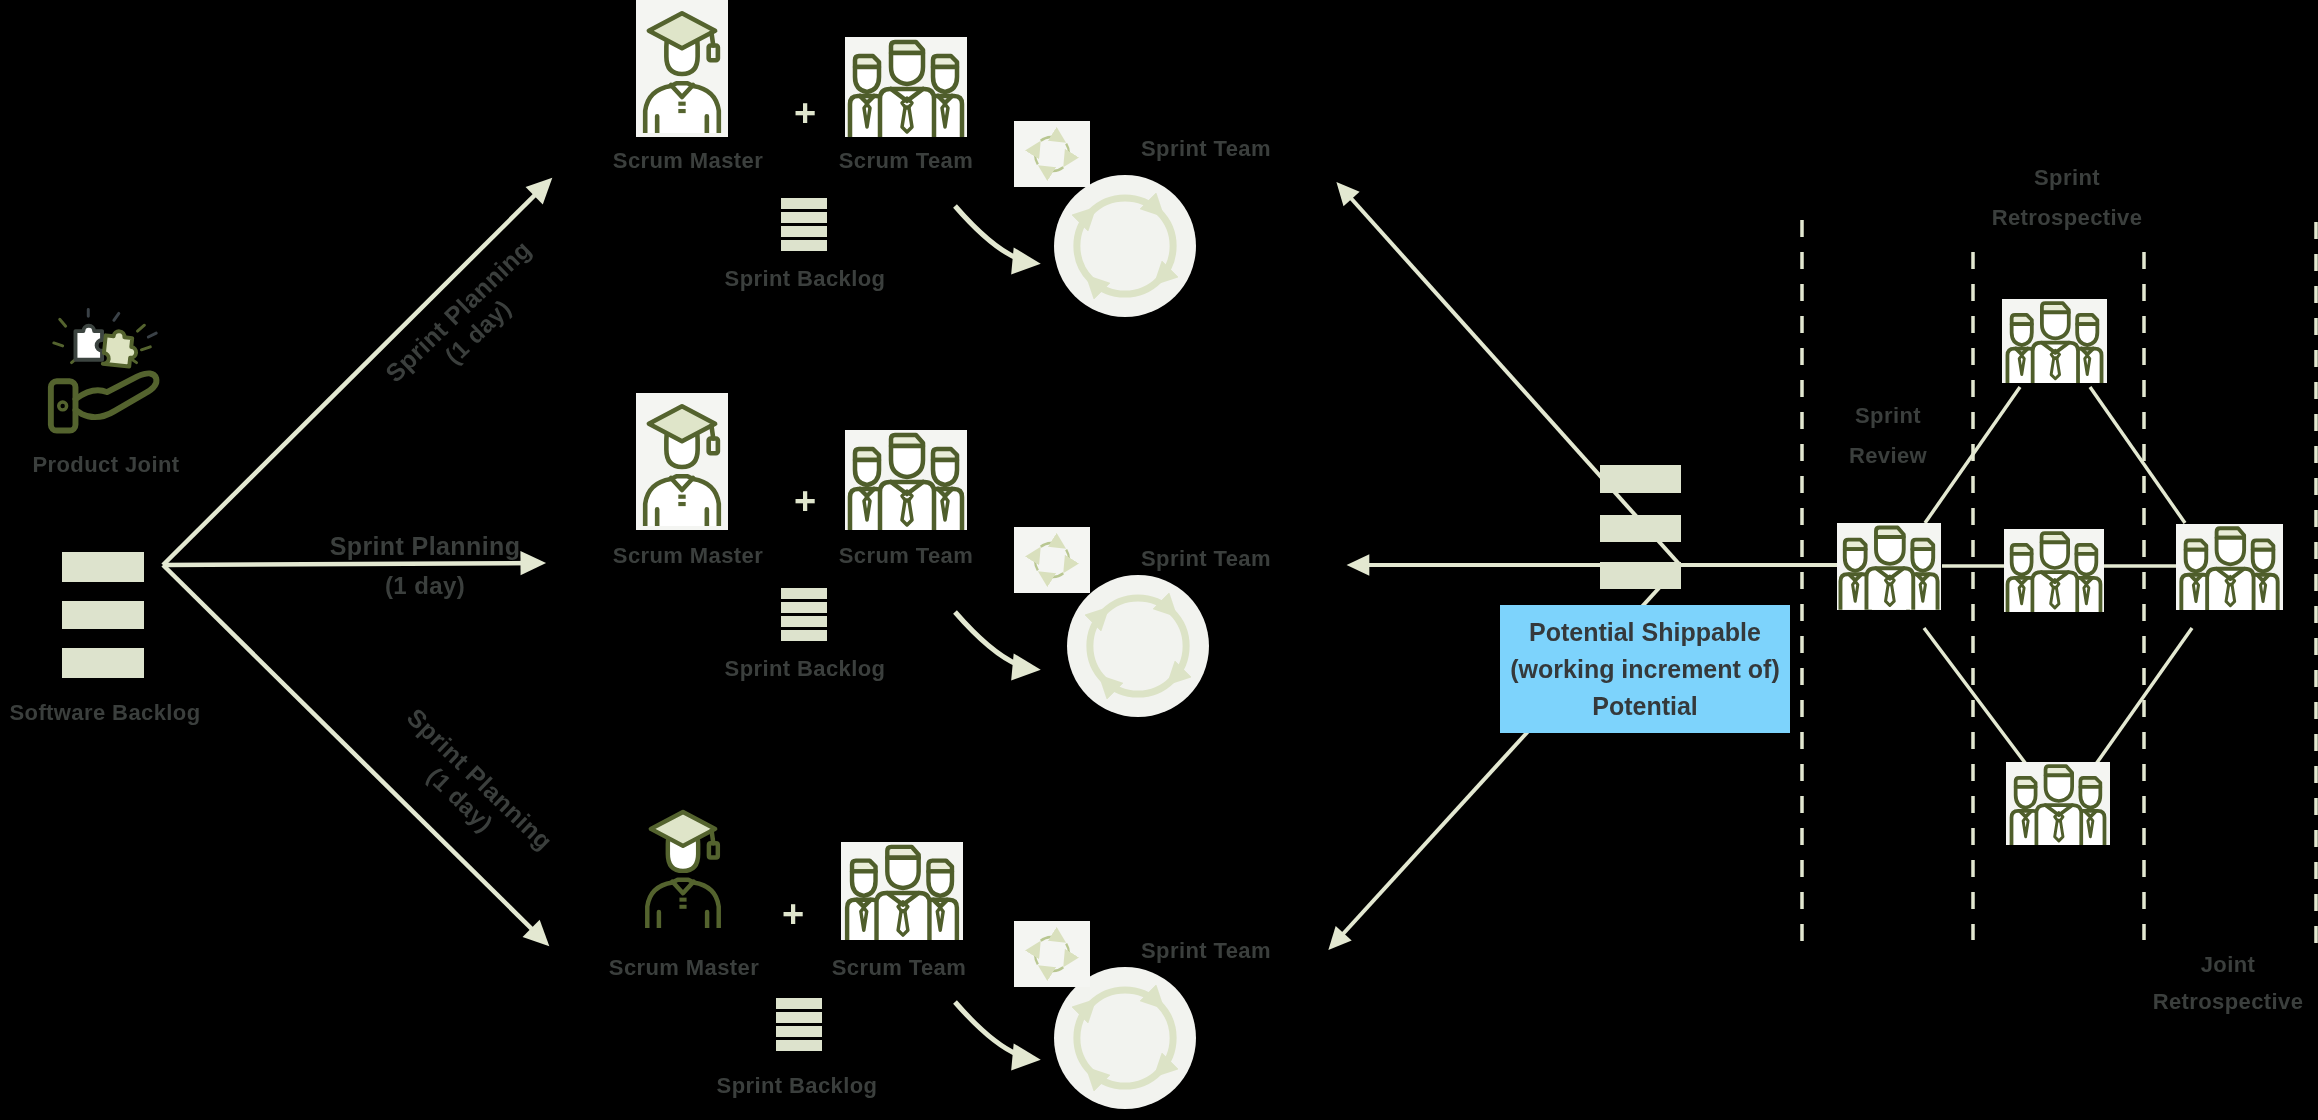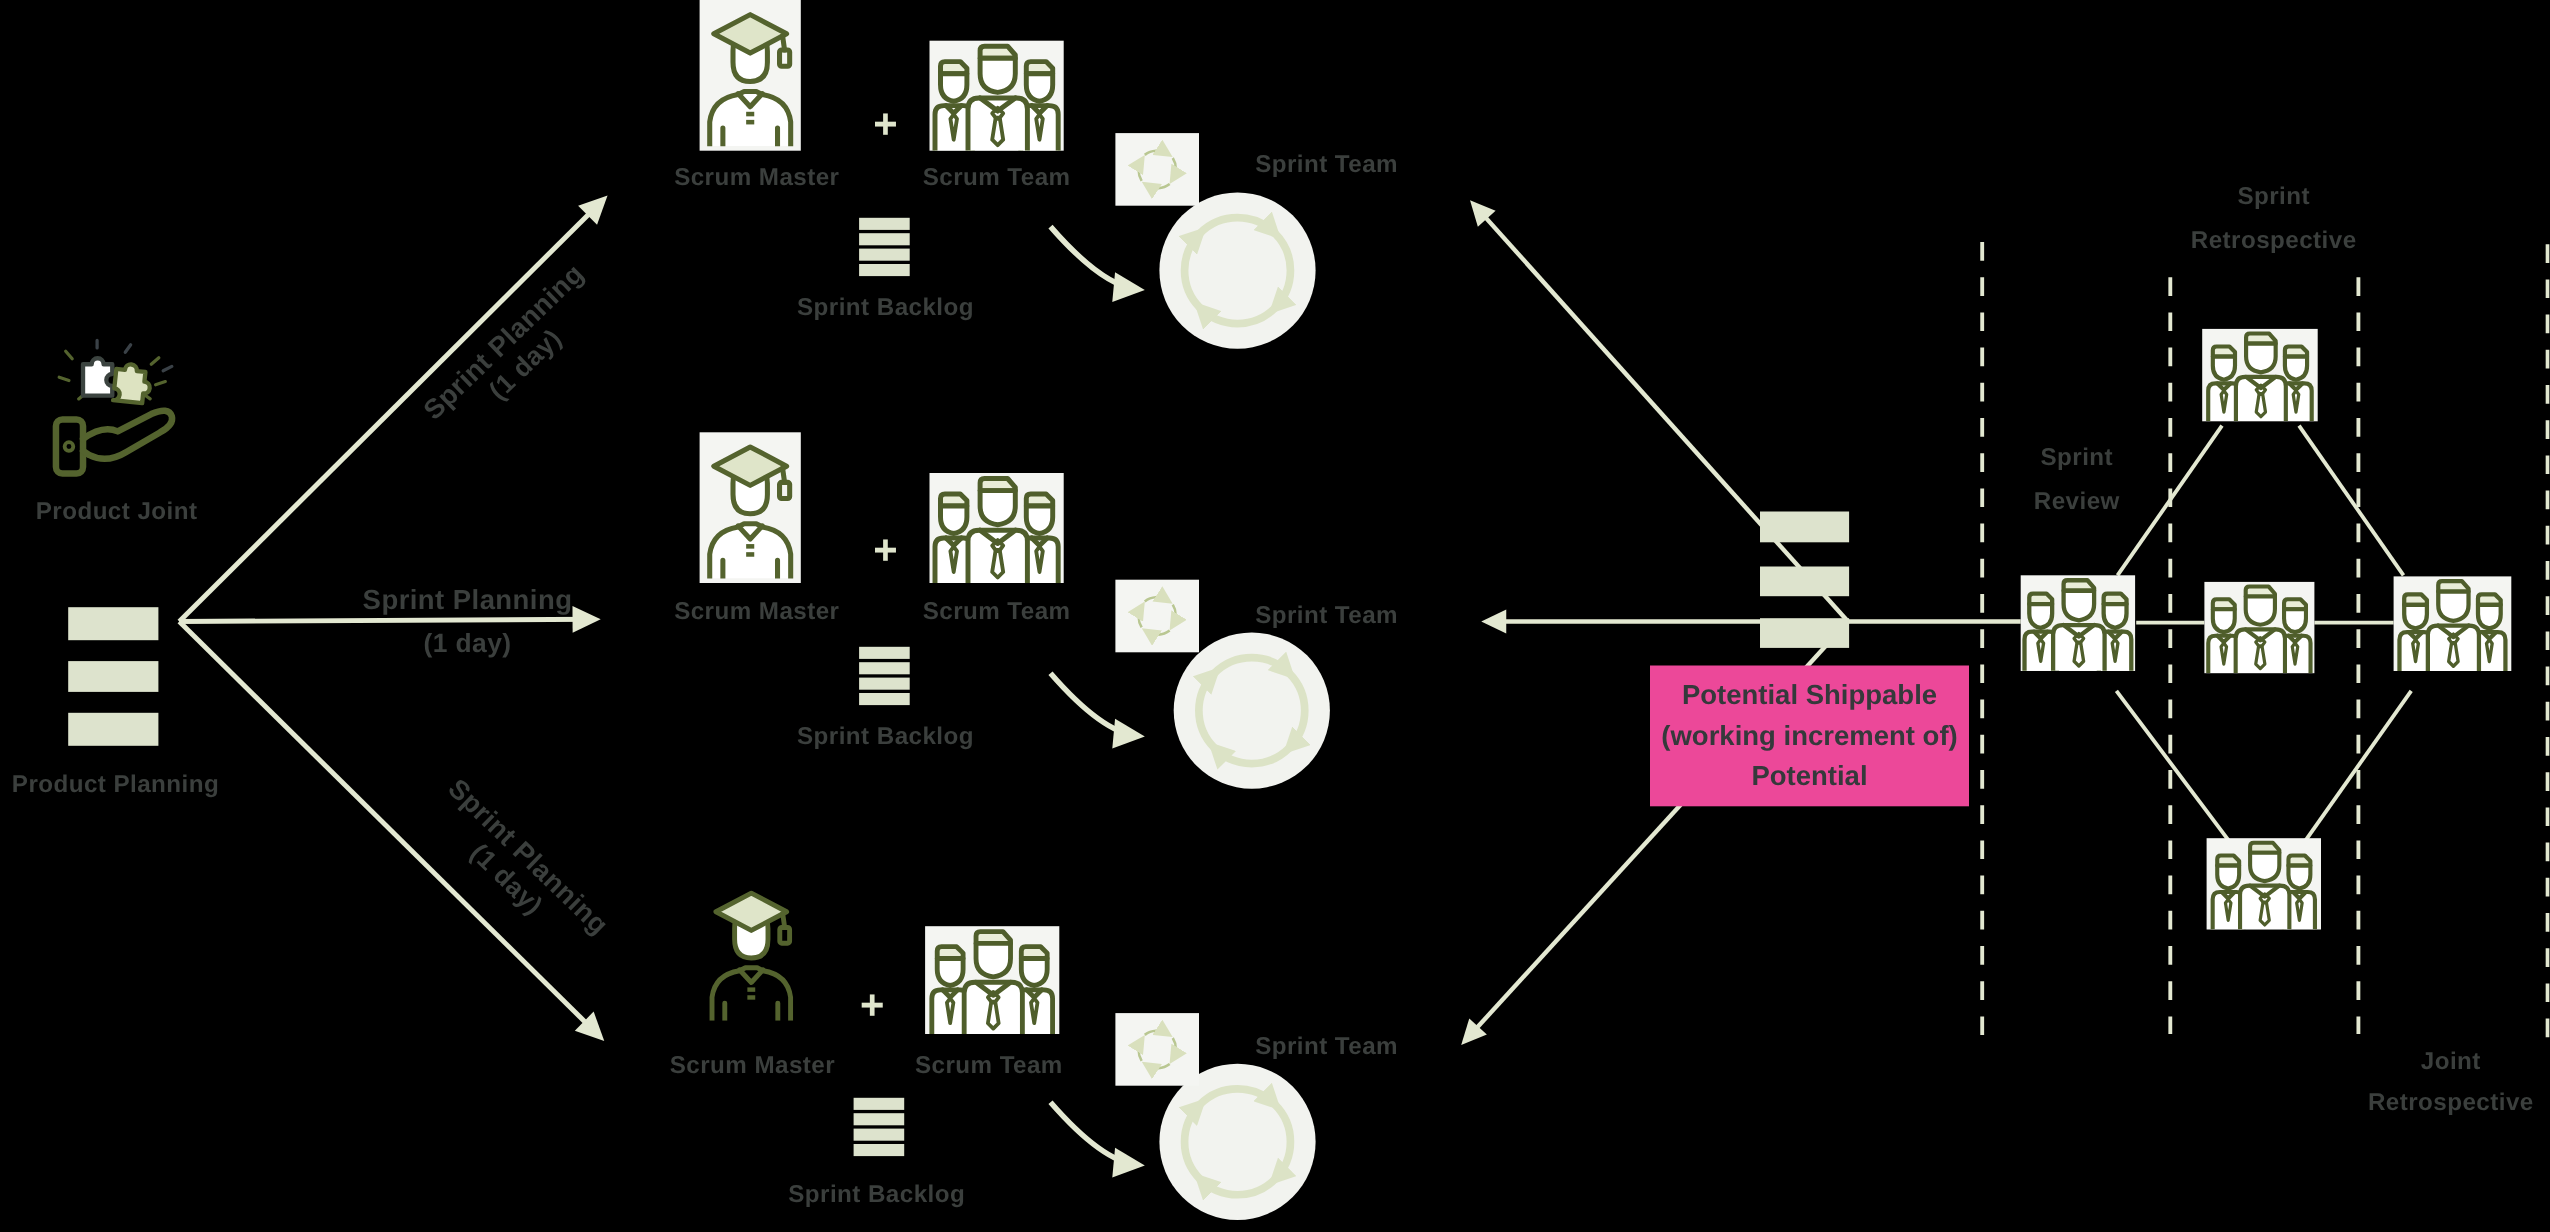--- a/index.html
+++ b/index.html
@@ -8,21 +8,21 @@
   .layer{position:absolute;left:0;top:0;}
   .lbl{position:absolute;font-weight:bold;color:#3b3f3d;text-align:center;letter-spacing:.4px;line-height:1.2;}
   .lbl26{font-size:22px;}
   .lbl25{font-size:25px;}
   .lbl24{font-size:24px;}
   .plus{position:absolute;color:#dfe5cc;font-size:38px;font-weight:bold;text-align:center;}
   .iconbox{position:absolute;display:flex;align-items:center;justify-content:center;}
   .sqbg{background:#f4f5f2;}
   .iconbox svg{width:100%;height:100%;display:block;}
   .diag{transform-origin:center center;}
-  .increment-box{position:absolute;left:1500px;top:605px;width:290px;height:128px;background:#ec4899;
+  .increment-box{position:absolute;left:1500px;top:605px;width:290px;height:128px;background:#7dd3fc;
       display:flex;flex-direction:column;align-items:center;justify-content:center;
       font-weight:bold;font-size:25px;line-height:37px;color:#35393b;text-align:center;}
 </style>
 </head>
 <body>
 
 <div class="canvas">
 
   <svg width="0" height="0" style="position:absolute">
     <defs>
@@ -205,21 +205,21 @@
 
   <div style="position:absolute;left:0;top:0;width:146px;height:146px;background:#000;"></div>
 
   <div class="iconbox" style="left:42px;top:300px;width:128px;height:140px;">
     <svg viewBox="0 0 130 135">
         <use href="#sym-owner"></use>
       </svg>
   </div>
 
   <div class="lbl lbl26" style="left:0px;top:452px;width:212px;">Product Joint</div>
-  <div class="lbl lbl26" style="left:0px;top:700px;width:210px;">Product Planning</div>
+  <div class="lbl lbl26" style="left:0px;top:700px;width:210px;">Software Backlog</div>
 
   <div class="lbl lbl25 diag" style="left:358px;top:292px;width:220px;transform:rotate(-44deg);">
     <div>Sprint Planning</div>
     <div class="lbl24" style="position:static;">(1 day)</div>
   </div>
   <div class="lbl lbl25" style="left:325px;top:531px;width:200px;">Sprint Planning</div>
   <div class="lbl lbl24" style="left:325px;top:572px;width:200px;">(1 day)</div>
   <div class="lbl lbl25 diag" style="left:360px;top:760px;width:220px;transform:rotate(44deg);">
     <div>Sprint Planning</div>
     <div class="lbl24" style="position:static;">(1 day)</div>

